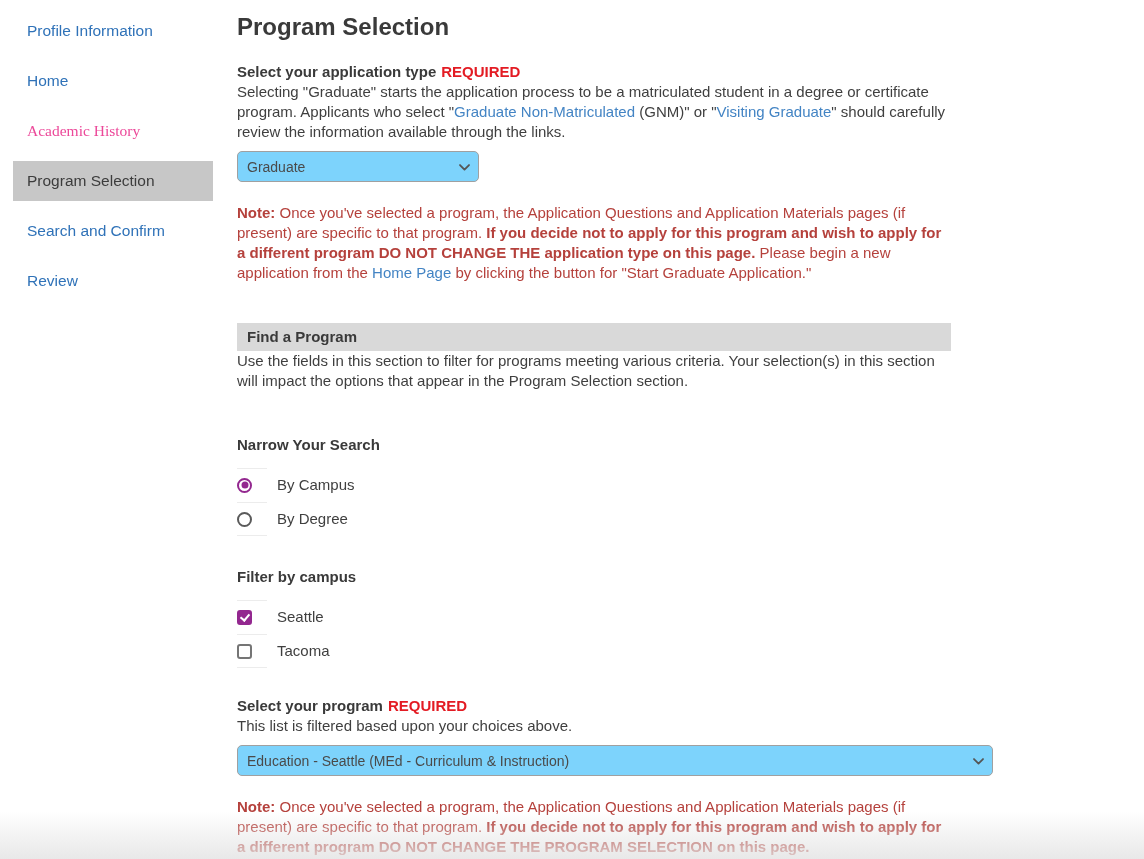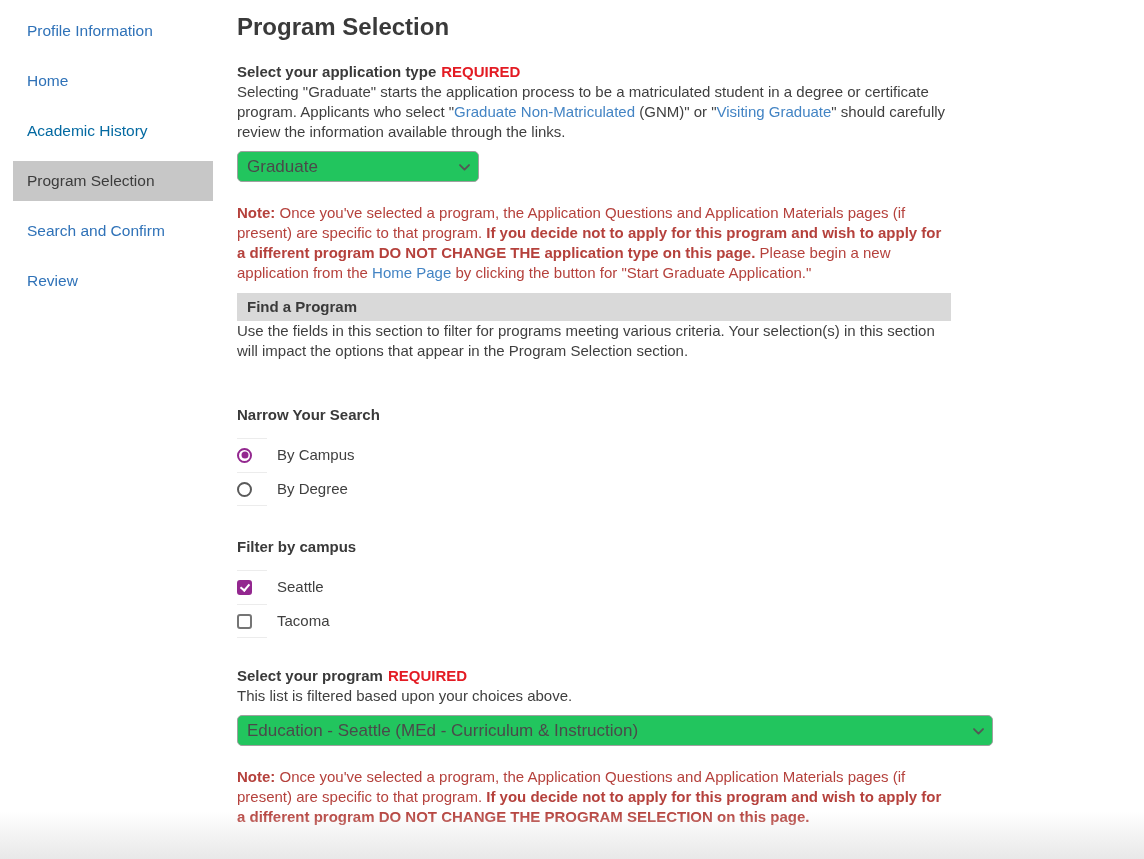--- a/index.html
+++ b/index.html
@@ -29,37 +29,37 @@
 
   .para { color: #3f3f3f; }
 
   .run-bold { font-weight: bold; }
   a.run-link { text-decoration: none; cursor: pointer; }
 
   .select-wrap { position: relative; display: inline-block; margin-top: 9px; }
   select.ctl {
     appearance: none; -webkit-appearance: none; -moz-appearance: none;
     height: 31px; border: 1px solid #a0a0a0; border-radius: 5px;
-    background: #22c55e; color: #4a4a4a;
-    font-family: "Liberation Sans", sans-serif; font-size: 17px;
+    background: #7dd3fc; color: #4a4a4a;
+    font-family: "Liberation Sans", sans-serif; font-size: 14px;
     padding: 0 28px 0 9px; width: 100%; cursor: pointer;
   }
   .select-wrap .chev {
     position: absolute; right: 9px; top: 50%; transform: translateY(-42%);
     pointer-events: none; color: #555; line-height: 0;
   }
   .select-app { width: 242px; }
   .select-program { width: 756px; }
 
   .note { margin-top: 21px; }
   .note .run-plain { }
   .note .run-bold { font-weight: bold; }
 
   .section-bar {
-    margin-top: 10px; height: 28px; background: #d9d9d9;
+    margin-top: 40px; height: 28px; background: #d9d9d9;
     display: flex; align-items: center; padding-left: 10px;
     font-weight: bold; color: #3a3a3a; font-size: 15px;
   }
   .section-desc { }
 
   .sub-heading { font-weight: bold; color: #3a3a3a; margin-top: 44px; font-size: 15px; }
   .sub-heading.campus { margin-top: 31px; }
 
   .option-group { margin-top: 13px; }
   .option-row {
@@ -97,21 +97,21 @@
     position: absolute; left: 0; right: 0; bottom: 0; height: 48px; pointer-events: none;
     background: linear-gradient(to bottom, rgba(232,232,232,0) 0%, rgba(228,228,228,0.85) 100%);
   }
 </style>
 </head>
 <body>
 
 <nav class="sidebar">
   <div class="nav-item" style="color: rgb(47, 114, 184);">Profile Information</div>
   <div class="nav-item" style="color: rgb(47, 114, 184);">Home</div>
-  <div class="nav-item" style="color: #0369a1;">Academic History</div>
+  <div class="nav-item" style="color: #ec4899; font-family: Liberation Serif, serif;">Academic History</div>
   <div class="nav-item active" style="background: rgb(199, 199, 199);">Program Selection</div>
   <div class="nav-item" style="color: rgb(47, 114, 184);">Search and Confirm</div>
   <div class="nav-item" style="color: rgb(47, 114, 184);">Review</div>
 </nav>
 
 <main class="main">
 
   <h1 class="page-title">Program Selection</h1>
 
   <div class="field-label">

